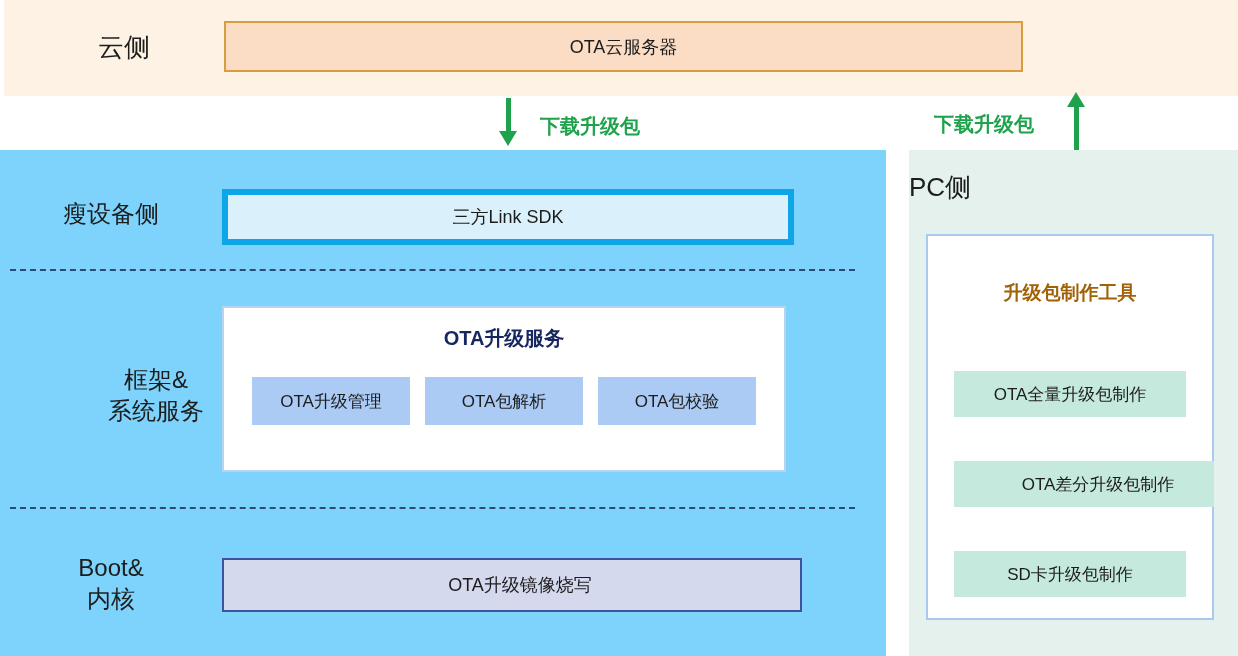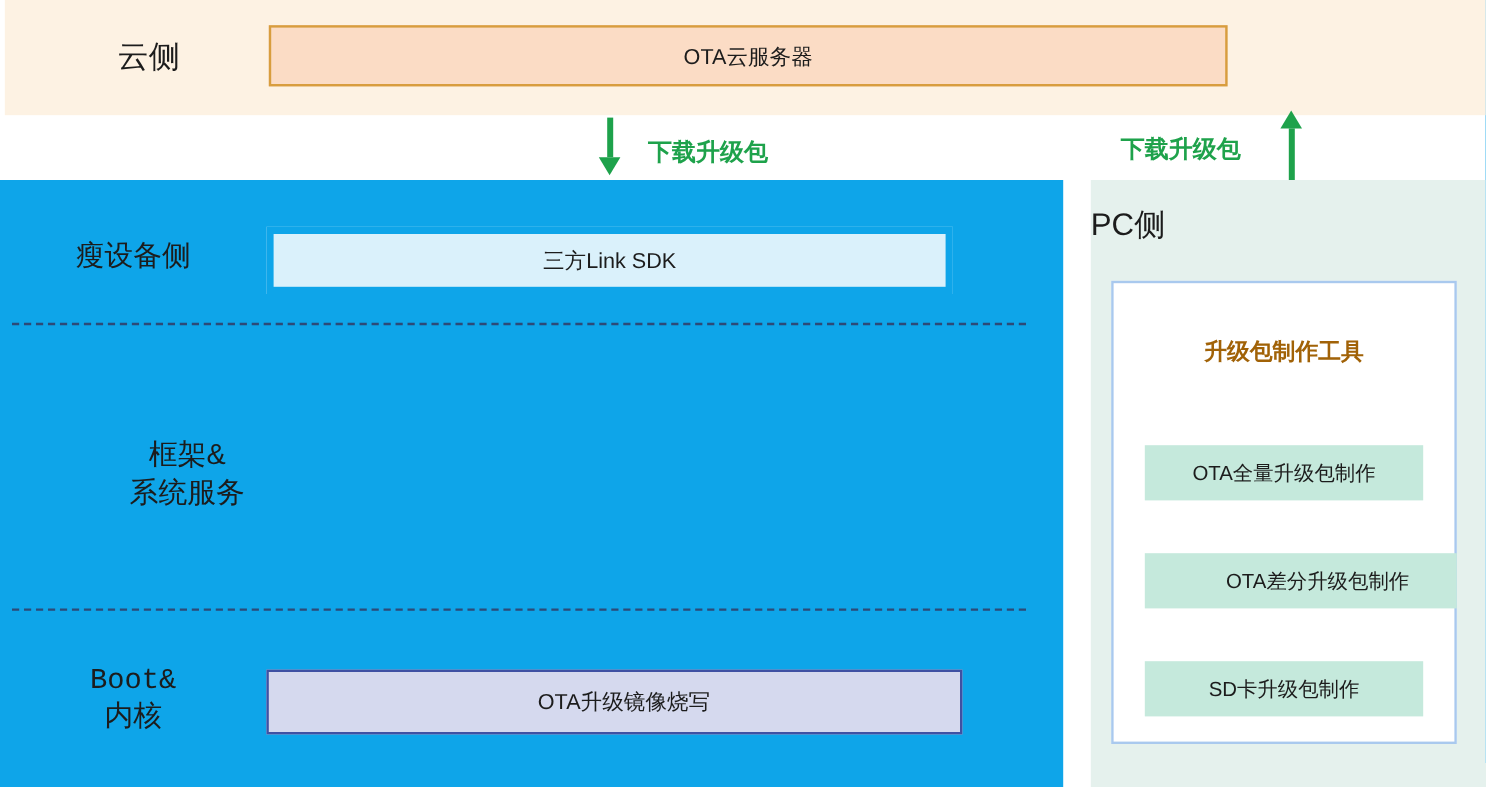--- a/index.html
+++ b/index.html
@@ -28,25 +28,25 @@
   .arrow .shaft{width:5px;background:#1ea24b;}
   .arrow-down .shaft{height:33px;}
   .arrow-up .shaft{height:44px;}
   .head-down{width:0;height:0;border-left:9px solid transparent;border-right:9px solid transparent;border-top:15px solid #1ea24b;}
   .head-up{width:0;height:0;border-left:9px solid transparent;border-right:9px solid transparent;border-bottom:15px solid #1ea24b;}
   .arrow-label{font-size:20px;font-weight:bold;color:#1ea24b;white-space:nowrap;}
   .dl-label{left:540px;top:113px;}
   .pub-label{left:934px;top:111px;}
 
   
-  .device-panel{left:0;top:150px;width:886px;height:506px;background:#0ea5e9;}
+  .device-panel{left:0;top:150px;width:886px;height:506px;background:#7dd3fc;}
   .side-label{width:222px;text-align:center;font-size:24px;color:#1c1c1c;line-height:31px;}
   .thin-label{left:0;top:48px;}
   .fw-label{left:0;top:214px;padding-left:45px;}
-  .boot-label{left:0;top:402px;font-family:Liberation Mono, monospace;}
+  .boot-label{left:0;top:402px;}
   .sdk-box{
     left:222px;top:39px;width:560px;height:44px;
     background:#daf1fb;border:6px solid #0ea5e9;
     display:flex;align-items:center;justify-content:center;font-size:18px;
   }
   .dashed{left:10px;width:845px;height:0;border-top:2px dashed #2d4a77;}
   .dashed-1{top:119px;}
   .dashed-2{top:357px;}
   .service-box{
     left:222px;top:156px;width:560px;height:162px;
@@ -109,20 +109,28 @@
     <span>三方Link SDK</span>
   </div>
 
   <div class="abs dashed dashed-1"></div>
 
   <div class="abs side-label fw-label">
     <div>框架&amp;</div>
     <div>系统服务</div>
   </div>
 
+  <div class="abs service-box">
+    <div class="service-title">OTA升级服务</div>
+    <div class="chip-row">
+      <div class="chip">OTA升级管理</div>
+      <div class="chip">OTA包解析</div>
+      <div class="chip">OTA包校验</div>
+    </div>
+  </div>
 
   <div class="abs dashed dashed-2"></div>
 
   <div class="abs side-label boot-label">
     <div>Boot&amp;</div>
     <div>内核</div>
   </div>
 
   <div class="abs flash-box">
     <span>OTA升级镜像烧写</span>

